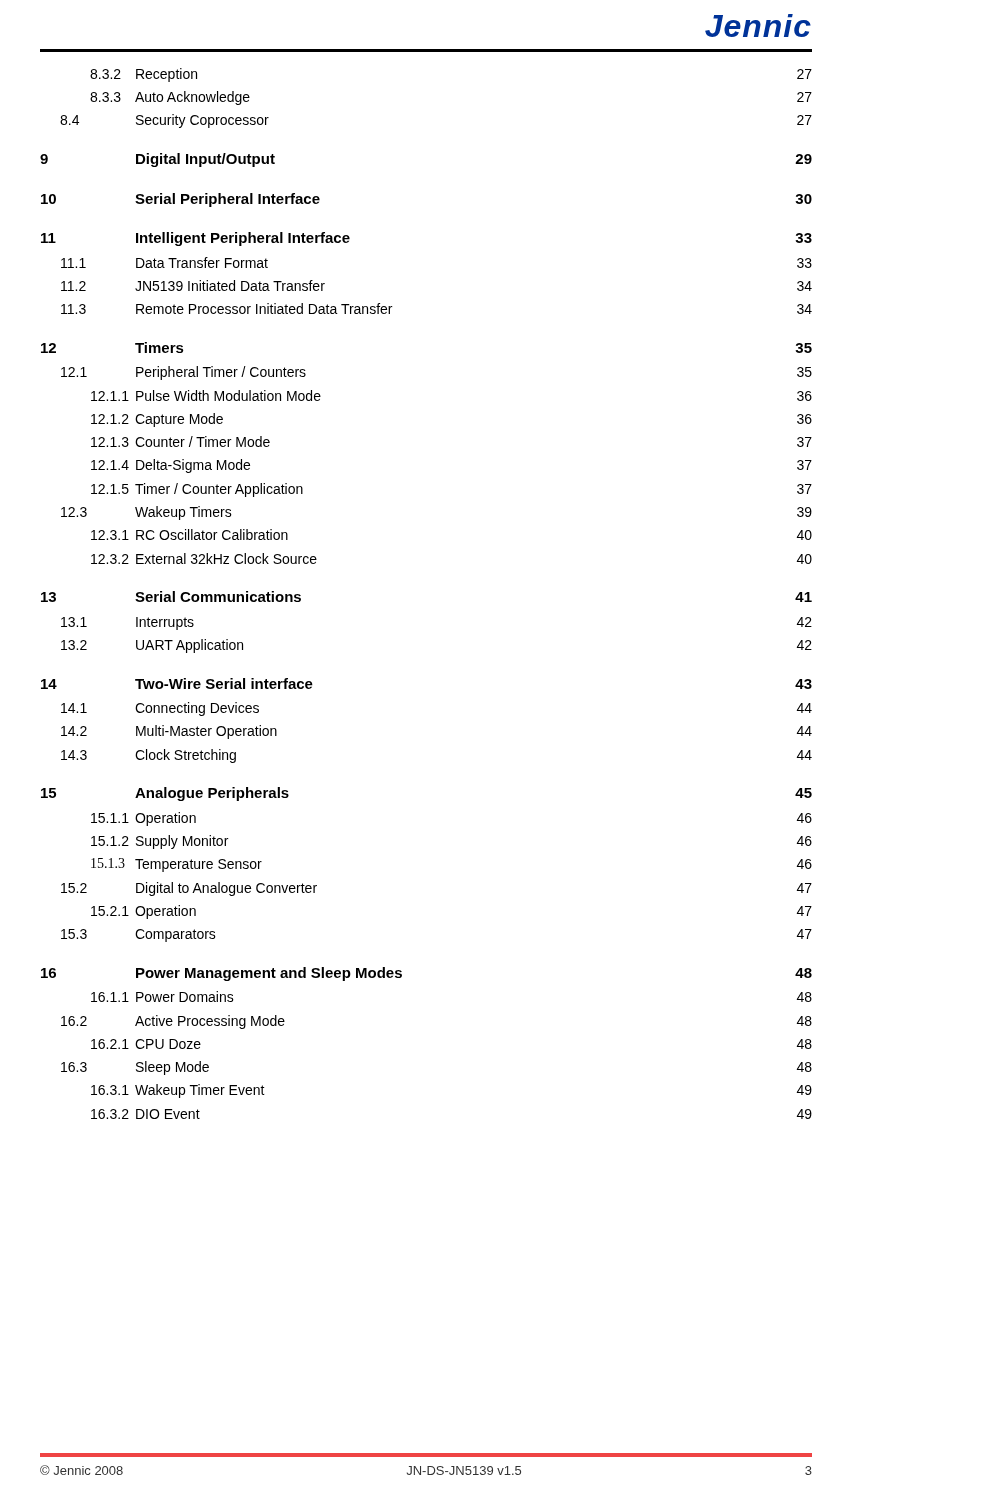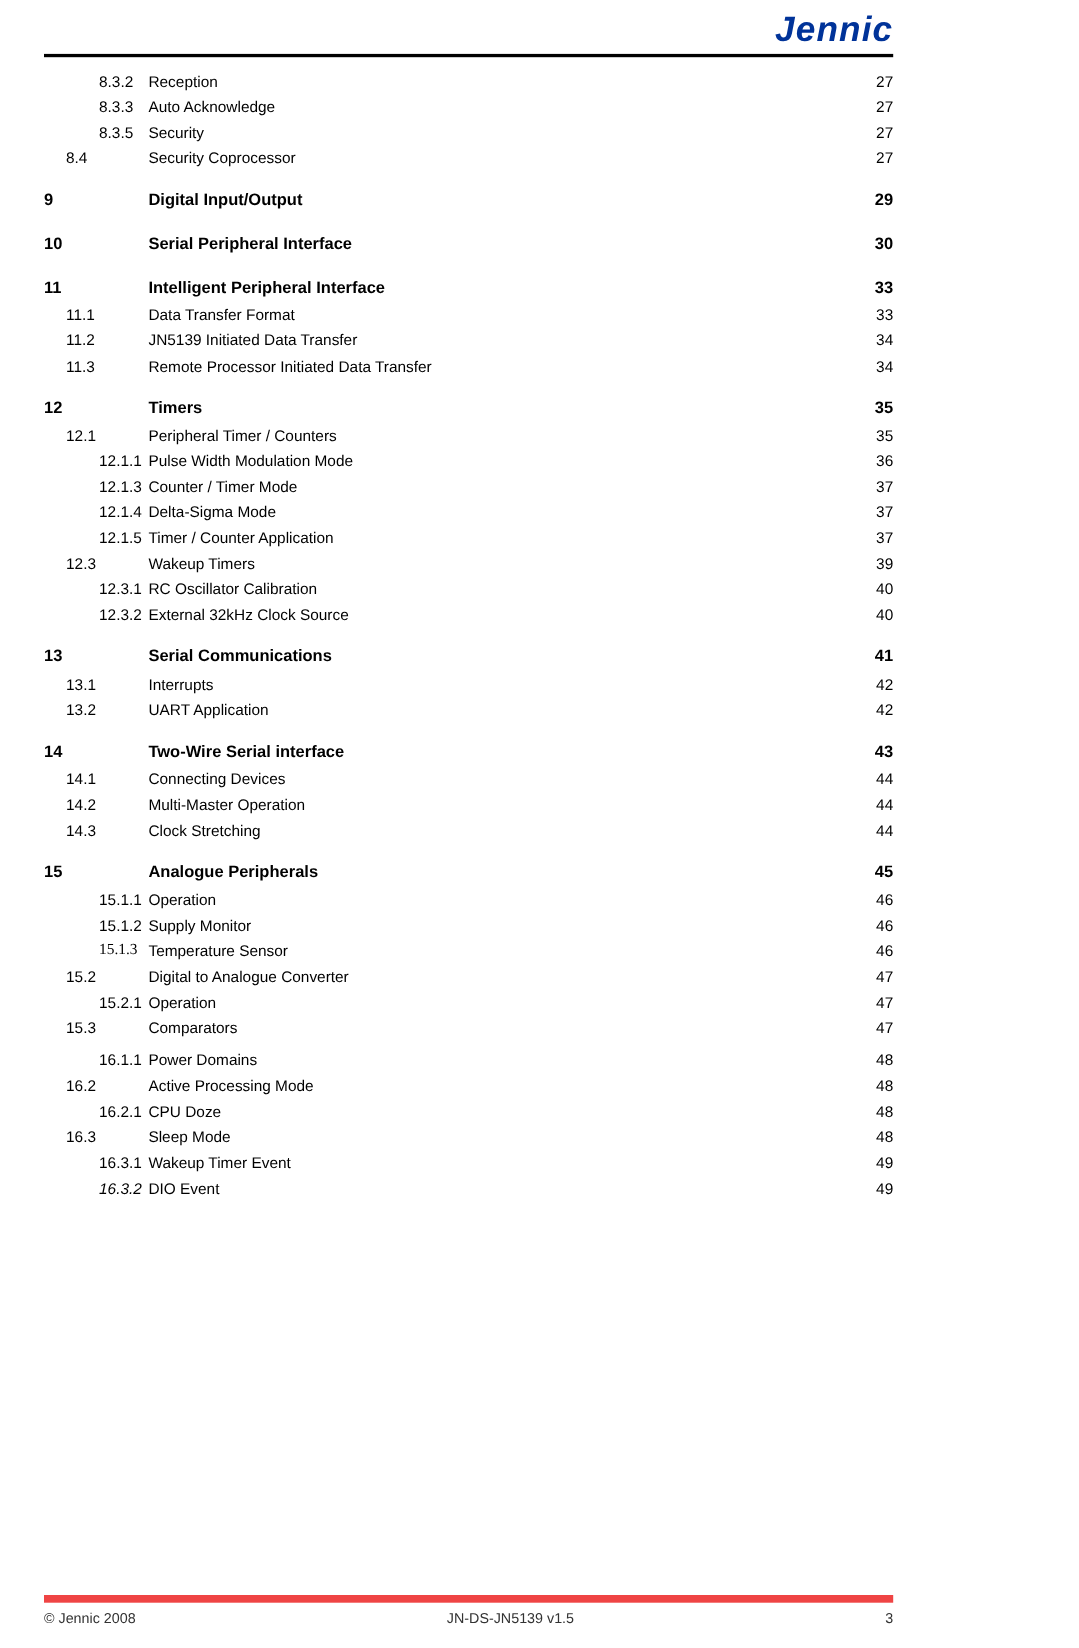--- a/index.html
+++ b/index.html
@@ -63,21 +63,21 @@
     }
     .footer {
       position: absolute;
       bottom: 20px;
       left: 40px;
       right: 40px;
       display: flex;
       justify-content: space-between;
       font-size: 13px;
       color: #333;
-      border-top: 7px solid #ef4444;
+      border-top: 4px solid #ef4444;
       padding-top: 6px;
       gap: 48px;
     }
     .spacer-row td { height: 6px; }
   </style>
 </head>
 <body>
 
 <div class="page">
 
@@ -91,25 +91,20 @@
           <td class="num" style="padding-left: 50px;">8.3.2</td>
           <td class="title">Reception</td>
           <td class="page-num">27</td>
         </tr>
         <tr>
           <td class="num" style="padding-left: 50px;">8.3.3</td>
           <td class="title">Auto Acknowledge</td>
           <td class="page-num">27</td>
         </tr>
         <tr>
-          <td class="num" style="padding-left: 50px;">8.3.5</td>
-          <td class="title">Security</td>
-          <td class="page-num">27</td>
-        </tr>
-        <tr>
           <td class="num" style="padding-left: 20px;">8.4</td>
           <td class="title">Security Coprocessor</td>
           <td class="page-num">27</td>
         </tr>
         <tr class="spacer-row">
           <td colspan="3"></td>
         </tr>
         <tr class="section-heading">
           <td class="num">9</td>
           <td class="title">Digital Input/Output</td>
@@ -158,20 +153,25 @@
           <td class="num" style="padding-left: 20px;">12.1</td>
           <td class="title">Peripheral Timer / Counters</td>
           <td class="page-num">35</td>
         </tr>
         <tr>
           <td class="num" style="padding-left: 50px;">12.1.1</td>
           <td class="title">Pulse Width Modulation Mode</td>
           <td class="page-num">36</td>
         </tr>
         <tr>
+          <td class="num" style="padding-left: 50px;">12.1.2</td>
+          <td class="title">Capture Mode</td>
+          <td class="page-num">36</td>
+        </tr>
+        <tr>
           <td class="num" style="padding-left: 50px;">12.1.3</td>
           <td class="title">Counter / Timer Mode</td>
           <td class="page-num">37</td>
         </tr>
         <tr>
           <td class="num" style="padding-left: 50px;">12.1.4</td>
           <td class="title">Delta-Sigma Mode</td>
           <td class="page-num">37</td>
         </tr>
         <tr>
@@ -269,20 +269,25 @@
           <td class="page-num">47</td>
         </tr>
         <tr>
           <td class="num" style="padding-left: 20px;">15.3</td>
           <td class="title">Comparators</td>
           <td class="page-num">47</td>
         </tr>
         <tr class="spacer-row">
           <td colspan="3"></td>
         </tr>
+        <tr class="section-heading">
+          <td class="num">16</td>
+          <td class="title">Power Management and Sleep Modes</td>
+          <td class="page-num">48</td>
+        </tr>
         <tr>
           <td class="num" style="padding-left: 50px;">16.1.1</td>
           <td class="title">Power Domains</td>
           <td class="page-num">48</td>
         </tr>
         <tr>
           <td class="num" style="padding-left: 20px;">16.2</td>
           <td class="title">Active Processing Mode</td>
           <td class="page-num">48</td>
         </tr>
@@ -295,21 +300,21 @@
           <td class="num" style="padding-left: 20px;">16.3</td>
           <td class="title">Sleep Mode</td>
           <td class="page-num">48</td>
         </tr>
         <tr>
           <td class="num" style="padding-left: 50px;">16.3.1</td>
           <td class="title">Wakeup Timer Event</td>
           <td class="page-num">49</td>
         </tr>
         <tr>
-          <td class="num" style="padding-left: 50px; font-style: italic;">16.3.2</td>
+          <td class="num" style="padding-left: 50px;">16.3.2</td>
           <td class="title">DIO Event</td>
           <td class="page-num">49</td>
         </tr>
       </tbody>
   </table>
 
   <div class="footer">
     <span>© Jennic 2008</span>
     <span>JN-DS-JN5139 v1.5</span>
     <span>3</span>

